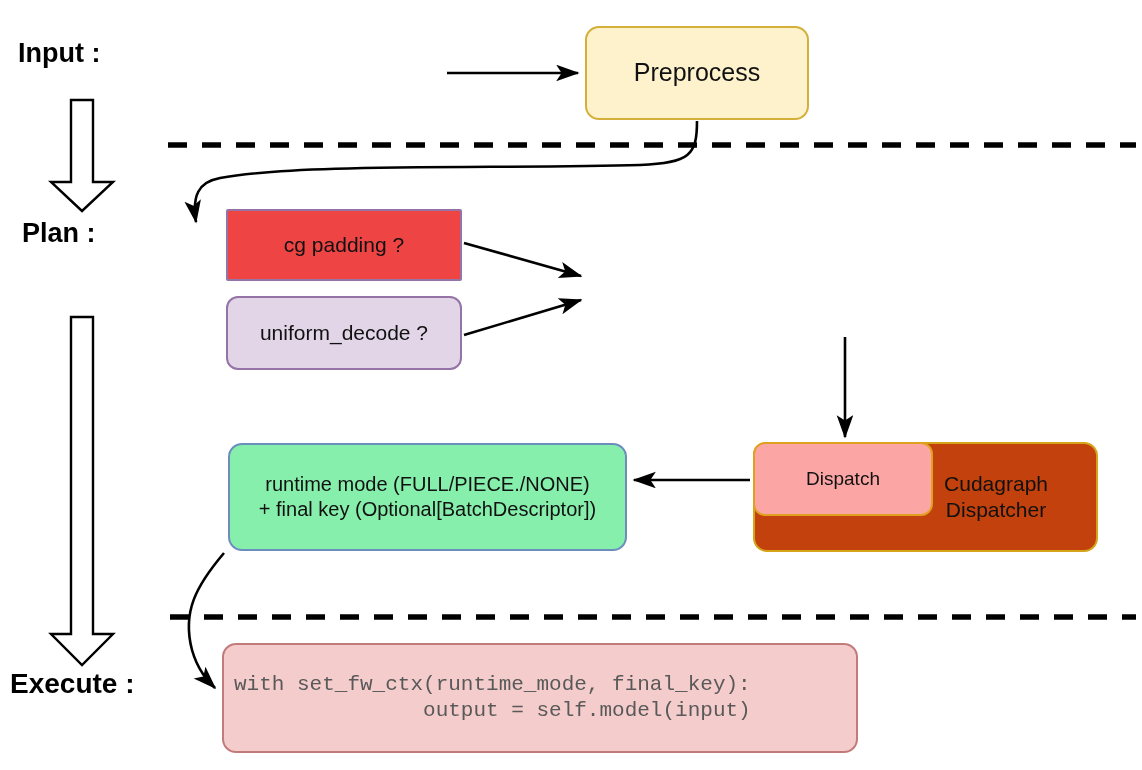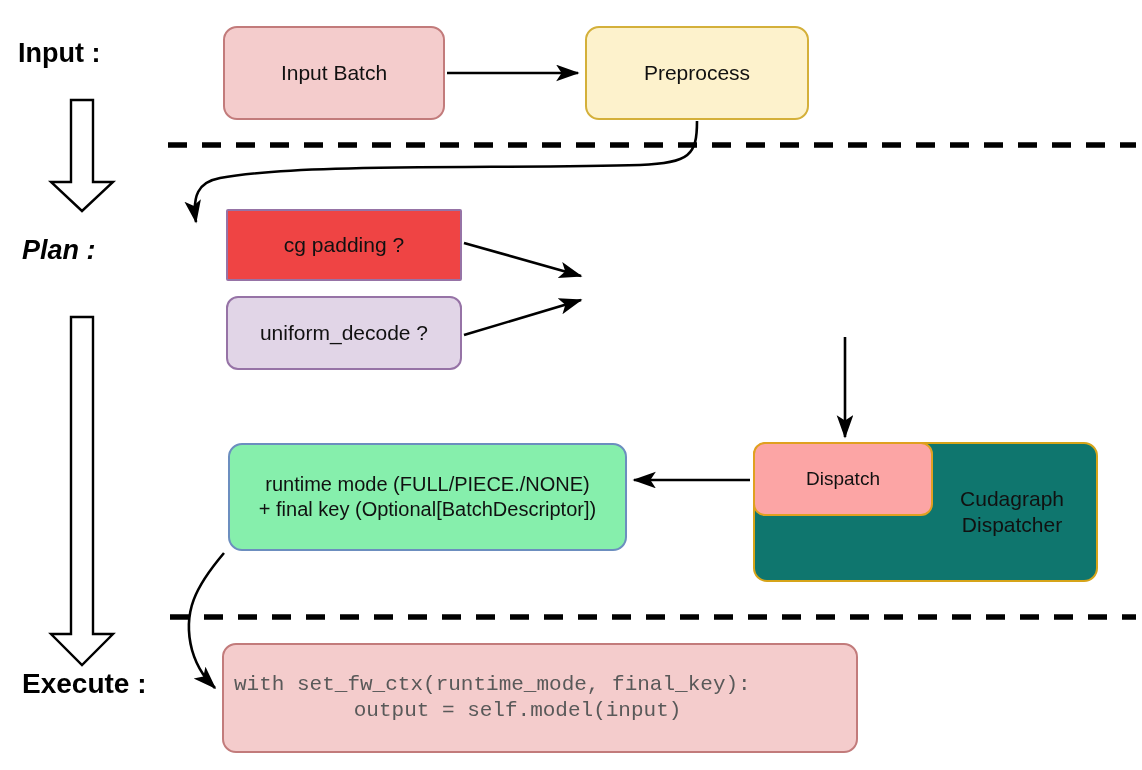--- a/index.html
+++ b/index.html
@@ -40,21 +40,21 @@
     white-space: pre-line;
   }
   .stage-label {
     position: absolute;
     font-weight: bold;
     color: #000000;
     white-space: nowrap;
   }
   .code-node {
     font-family: "Liberation Mono", monospace;
-    text-align: center;
+    text-align: right;
     justify-content: flex-start;
     white-space: pre;
     color: #595959;
   }
 </style>
 </head>
 <body>
 
 <div id="stage">
 
@@ -84,33 +84,32 @@
     <line x1="464" y1="335" x2="581" y2="300" stroke="#000000" stroke-width="2.6" marker-end="url(#ah)"></line>
 
     <line x1="845" y1="337" x2="845" y2="437" stroke="#000000" stroke-width="2.6" marker-end="url(#ah)"></line>
 
     <line x1="750" y1="480" x2="634" y2="480" stroke="#000000" stroke-width="2.6" marker-end="url(#ah)"></line>
 
     <path d="M224,553 C196,586 182,612 192,650 C198,671 208,681 215,688" fill="none" stroke="#000000" stroke-width="2.6" marker-end="url(#ah)"></path>
   </svg>
 
   <div class="stage-label" style="left:12px; top:38px; font-size:27px;margin-left:6px;">Input :</div>
-  <div class="stage-label" style="left:22px; top:235px; font-size:27px;font-style:italic;">Plan :</div>
-  <div class="stage-label" style="left:10px; top:668px; font-size:28px;margin-left:12px;">Execute :</div>
+  <div class="stage-label" style="left:22px; top:218px; font-size:27px;">Plan :</div>
+  <div class="stage-label" style="left:10px; top:668px; font-size:28px;">Execute :</div>
 
-  <div class="node" style="left:223px; top:26px; width:222px; height:94px; background:#f4cccc; border-color:#c27b7b; font-size:21px;">Input Batch</div>
 
-  <div class="node" style="left:585px; top:26px; width:224px; height:94px; background:#fdf2cc; border-color:#d4b03a; font-size:21px;">Preprocess</div>
+  <div class="node" style="left:585px; top:26px; width:224px; height:94px; background:#fdf2cc; border-color:#d4b03a; font-size:25px;">Preprocess</div>
 
   <div class="node" style="left:226px; top:209px; width:236px; height:72px; background:#ef4444; border-color:#9673a6; font-size:21px; border-radius:2px;">cg padding ?</div>
 
   <div class="node" style="left:226px; top:296px; width:236px; height:74px; background:#e1d5e7; border-color:#9673a6; font-size:21px; border-radius:12px;">uniform_decode ?</div>
 
 
-  <div class="node" style="left:753px; top:442px; width:345px; height:140px; background:#0f766e; border-color:#d6a419; font-size:21px; justify-content:flex-end; padding-right:32px;">Cudagraph
+  <div class="node" style="left:753px; top:442px; width:345px; height:110px; background:#c2410c; border-color:#d6a419; font-size:21px; justify-content:flex-end; padding-right:48px;">Cudagraph
 Dispatcher</div>
 
   <div class="node" style="left:753px; top:442px; width:180px; height:74px; background:#fca5a5; border-color:#e0a020; font-size:19px; border-radius:12px;">Dispatch</div>
 
   <div class="node" style="left:228px; top:443px; width:399px; height:108px; background:#86efac; border-color:#6c8ebf; font-size:20px;">runtime mode (FULL/PIECE./NONE)
 + final key (Optional[BatchDescriptor])</div>
 
   <div class="node code-node" style="left:222px; top:643px; width:636px; height:110px; background:#f4cccc; border-color:#c27b7b; font-size:21px; padding-left:10px;">with set_fw_ctx(runtime_mode, final_key):
     output = self.model(input)</div>
 

